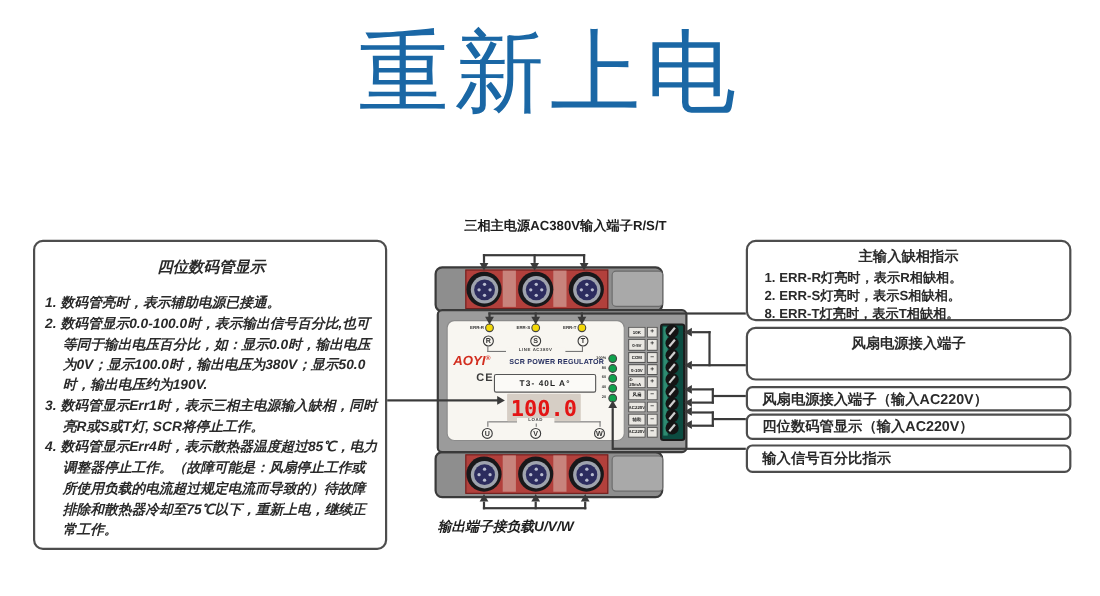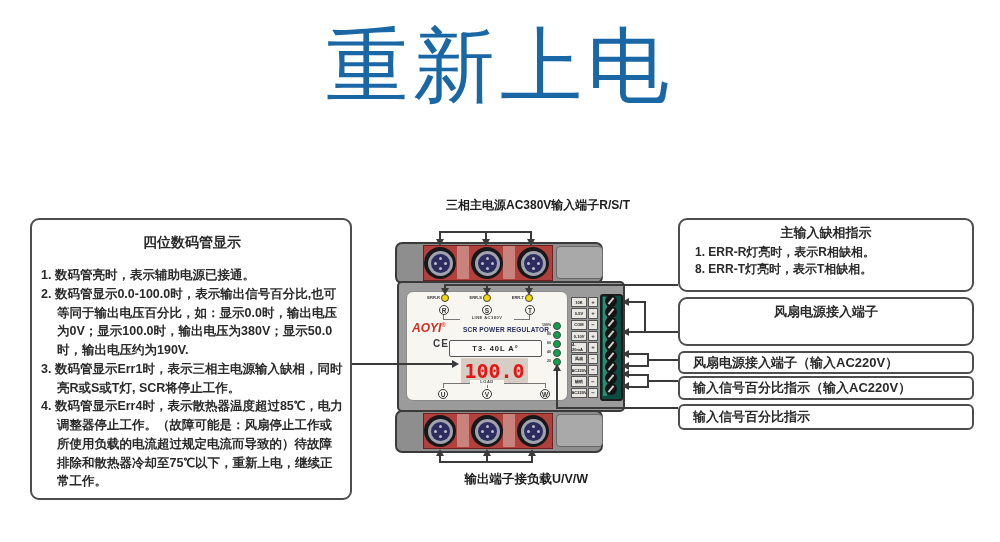--- a/index.html
+++ b/index.html
@@ -5,40 +5,40 @@
   html,body{margin:0;padding:0;background:#fff;}
   .scene{position:relative;width:1000px;height:542px;background:#fff;overflow:hidden;
          font-family:"Liberation Sans",sans-serif;color:#2a2a2a;}
   
   .title{position:absolute;top:12px;left:0;width:100%;margin:0;text-align:center;
          font-size:82px;font-weight:500;color:#1a67a5;letter-spacing:5px;}
   
   .box{position:absolute;background:#fff;border:2px solid #4d4d4d;border-radius:9px;
        box-sizing:border-box;}
   .box-title{text-align:center;font-weight:bold;font-size:14px;margin:2px 0 6px;}
-  .left-box{left:30px;top:218px;width:322px;height:282px;padding:10px 7px 0 9px;}
+  .left-box{left:30px;top:218px;width:322px;height:282px;padding:10px 7px 0 9px;font-style:italic;}
   .left-box .box-title{margin:4px 0 14px;}
   .left-box .li{margin:0;font-size:12.5px;font-weight:bold;line-height:1.5;
                 padding-left:16px;text-indent:-16px;}
   .rbox1{left:678px;top:218px;width:296px;height:74px;padding-top:4px;}
   .rbox1 .box-title{font-size:13px;margin:0 0 2px;}
   .rbox1 .li{margin:0;font-size:12px;font-weight:bold;line-height:1.38;padding-left:15px;}
   .rbox2{left:678px;top:297px;width:296px;height:49px;padding-top:4px;}
   .rbox2 .box-title{font-size:13px;margin:0 0 3px;}
   .rbox2 .desc{margin:3px 0 0 9px;font-size:10.5px;font-weight:bold;}
   .rbox-s{left:678px;width:296px;display:flex;align-items:center;padding-left:13px;
           font-weight:bold;font-size:13px;border-radius:6px;}
   .rbox3{top:351px;height:23px;}
   .rbox4{top:376px;height:24px;}
   .rbox5{top:404px;height:26px;}
   
-  .toplabel{position:absolute;left:398px;top:197px;width:232px;text-align:right;
+  .toplabel{position:absolute;left:398px;top:197px;width:232px;text-align:center;
             font-size:12px;font-weight:bold;color:#1e1e1e;}
-  .bottomlabel{position:absolute;left:398px;top:471px;width:190px;text-align:right;
-            font-size:12.5px;font-weight:bold;color:#1e1e1e;}
+  .bottomlabel{position:absolute;left:398px;top:471px;width:190px;text-align:left;
+            font-size:12.5px;font-weight:bold;color:#1e1e1e;font-style:italic;}
   
   .cap,.body{position:absolute;box-sizing:border-box;border:2px solid #3a3a3a;background:#8e8e8e;}
   .cap-top{left:395px;top:242px;width:208px;height:42px;border-radius:7px;}
   .cap-bottom{left:395px;top:410px;width:208px;height:43px;border-radius:7px;}
   .redblock{position:absolute;background:#b2403c;border:1px solid #6e201e;box-sizing:border-box;z-index:3;}
   .red-top{left:423px;top:245px;width:130px;height:36px;}
   .red-bottom{left:423px;top:413px;width:130px;height:36px;}
   .redsep{position:absolute;width:12px;height:33px;background:#c8837c;z-index:4;}
   .graybox{position:absolute;width:45px;height:31px;background:#a9a9a9;border:1px solid #6b6b6b;
            border-radius:4px;z-index:3;}
@@ -117,33 +117,34 @@
     <div class="box-title">四位数码管显示</div>
     <p class="li">1. 数码管亮时，表示辅助电源已接通。</p>
     <p class="li">2. 数码管显示0.0-100.0时，表示输出信号百分比,也可等同于输出电压百分比，如：显示0.0时，输出电压为0V；显示100.0时，输出电压为380V；显示50.0时，输出电压约为190V.</p>
     <p class="li">3. 数码管显示Err1时，表示三相主电源输入缺相，同时亮R或S或T灯, SCR将停止工作。</p>
     <p class="li">4. 数码管显示Err4时，表示散热器温度超过85℃，电力调整器停止工作。（故障可能是：风扇停止工作或所使用负载的电流超过规定电流而导致的）待故障排除和散热器冷却至75℃以下，重新上电，继续正常工作。</p>
   </section>
 
   <section class="box rbox1">
     <div class="box-title">主输入缺相指示</div>
     <p class="li">1. ERR-R灯亮时，表示R相缺相。</p>
+    <p class="li">2. ERR-S灯亮时，表示S相缺相。</p>
     <p class="li">8. ERR-T灯亮时，表示T相缺相。</p>
   </section>
 
   <section class="box rbox2">
     <div class="box-title">风扇电源接入端子</div>
   </section>
 
   <section class="box rbox-s rbox3">
     <span>风扇电源接入端子（输入AC220V）</span>
   </section>
 
   <section class="box rbox-s rbox4">
-    <span>输入信号百分比指示（输入AC220V）</span>
+    <span>四位数码管显示（输入AC220V）</span>
   </section>
 
   <section class="box rbox-s rbox5">
     <span>输入信号百分比指示</span>
   </section>
 
   <div class="toplabel">三相主电源AC380V输入端子R/S/T</div>
   <div class="bottomlabel">输出端子接负载U/V/W</div>
 
   <div class="cap cap-top"></div>

